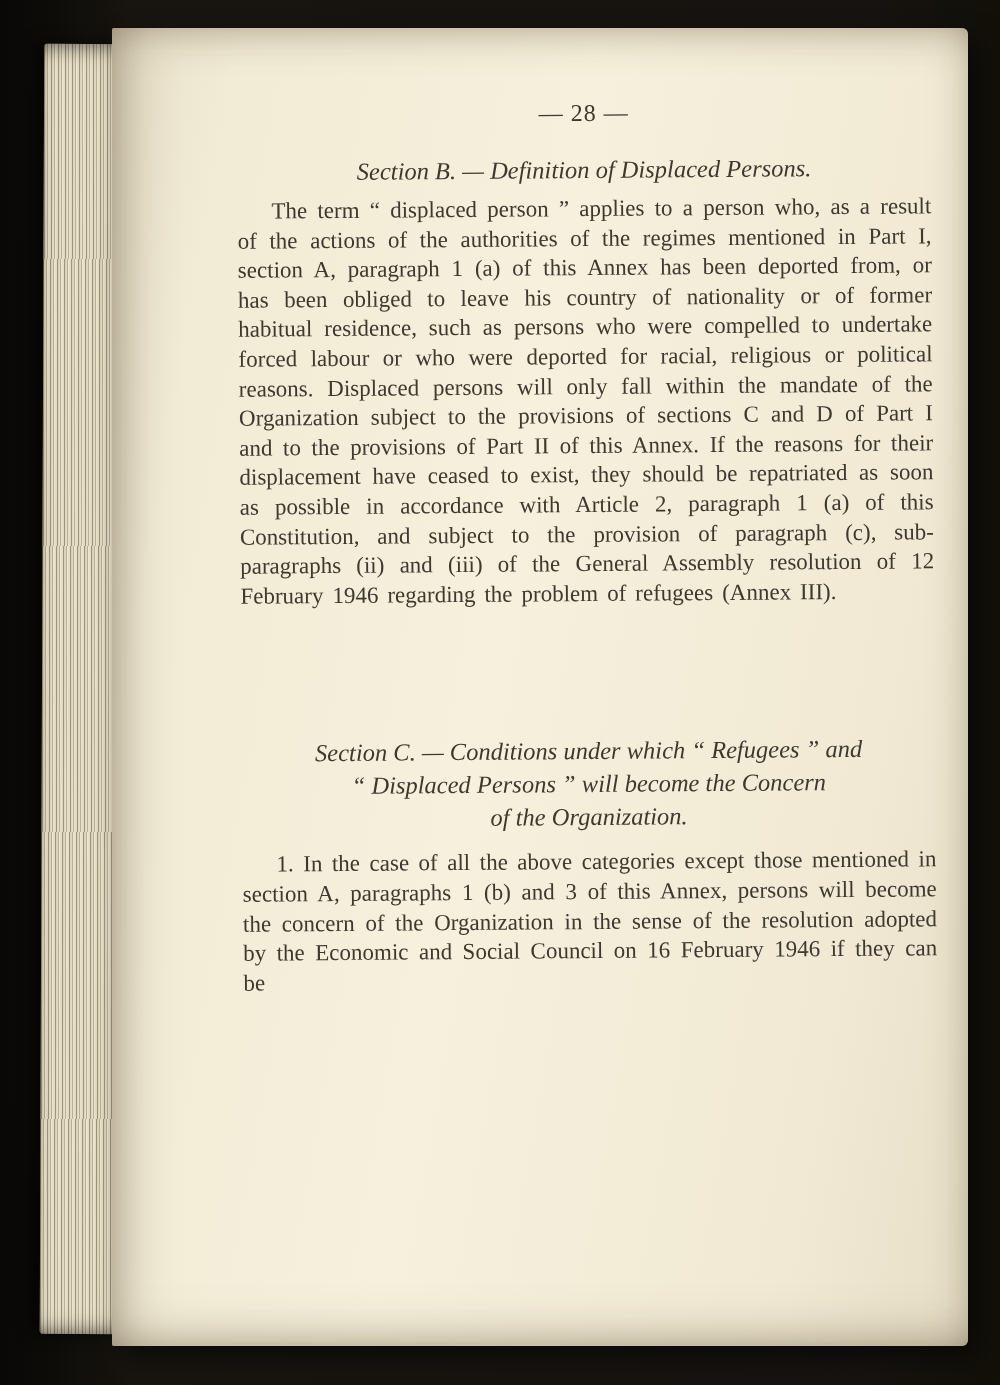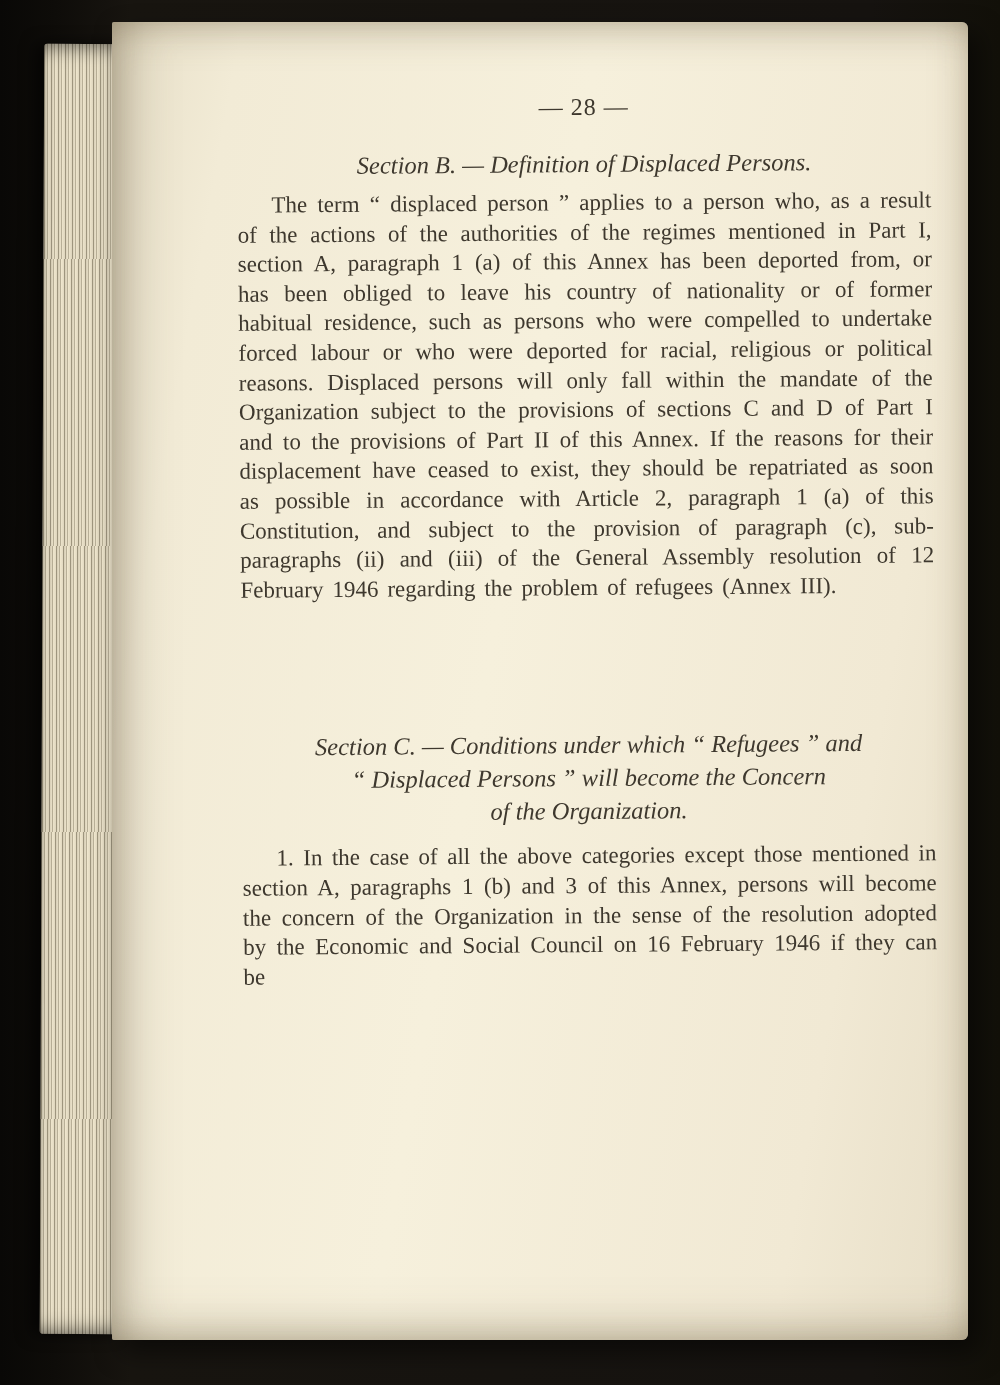--- a/index.html
+++ b/index.html
@@ -26,21 +26,21 @@
         #d9d0b8 1px, #e8dfc7 3px,
         #b8af97 3px, #b8af97 4px,
         #efe6cd 4px, #e0d7bf 7px);
     box-shadow: -8px 0 16px rgba(0,0,0,0.65), inset 0 14px 18px -10px rgba(0,0,0,0.5), inset 0 -14px 18px -10px rgba(0,0,0,0.5);
     border-radius: 3px 0 0 3px;
     transform: rotate(0.2deg);
   }
   
   .page {
     position: absolute;
-    left: 112px; top: 22px;
+    left: 112px; top: 28px;
     width: 856px; height: 1318px;
     background: linear-gradient(100deg, #e7dfc8 0%, #f2ebd6 12%, #f6f0dc 45%, #f1e9d4 82%, #e7dec7 100%);
     border-radius: 2px 6px 6px 2px;
     box-shadow:
       inset 34px 0 55px -30px rgba(95,82,58,0.5),
       inset -20px 0 44px -26px rgba(120,105,75,0.4),
       inset 0 28px 48px -32px rgba(110,95,65,0.45),
       inset 0 -32px 54px -34px rgba(110,95,65,0.5),
       10px 12px 26px rgba(0,0,0,0.5);
   }

